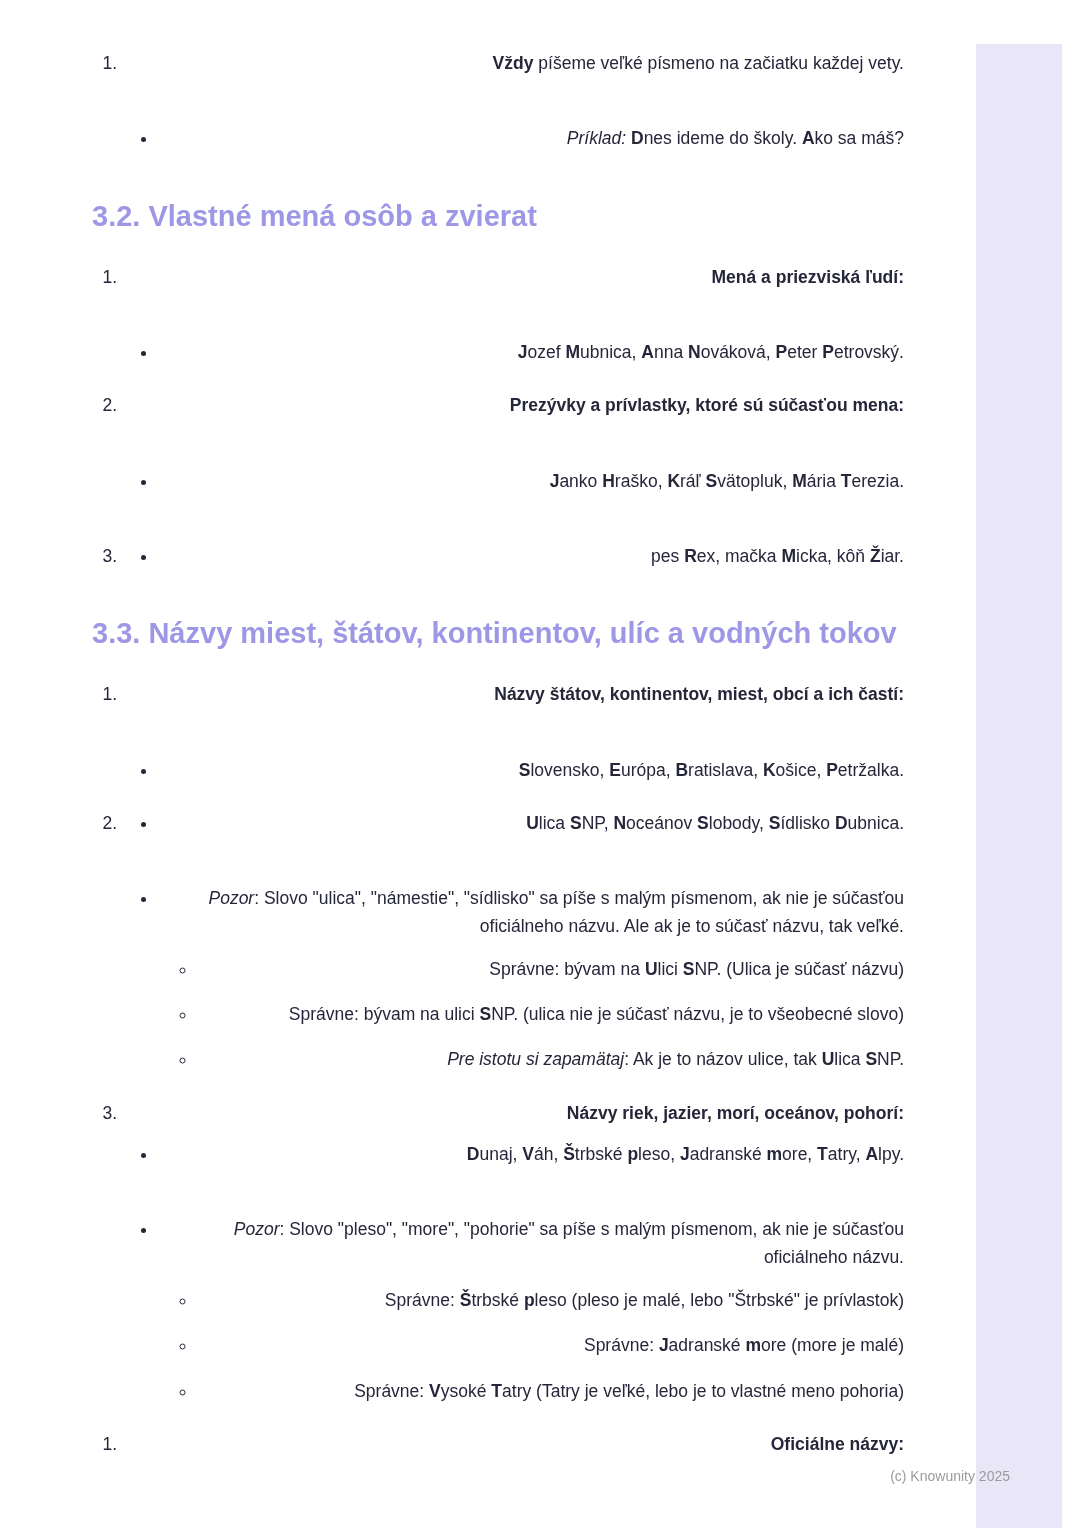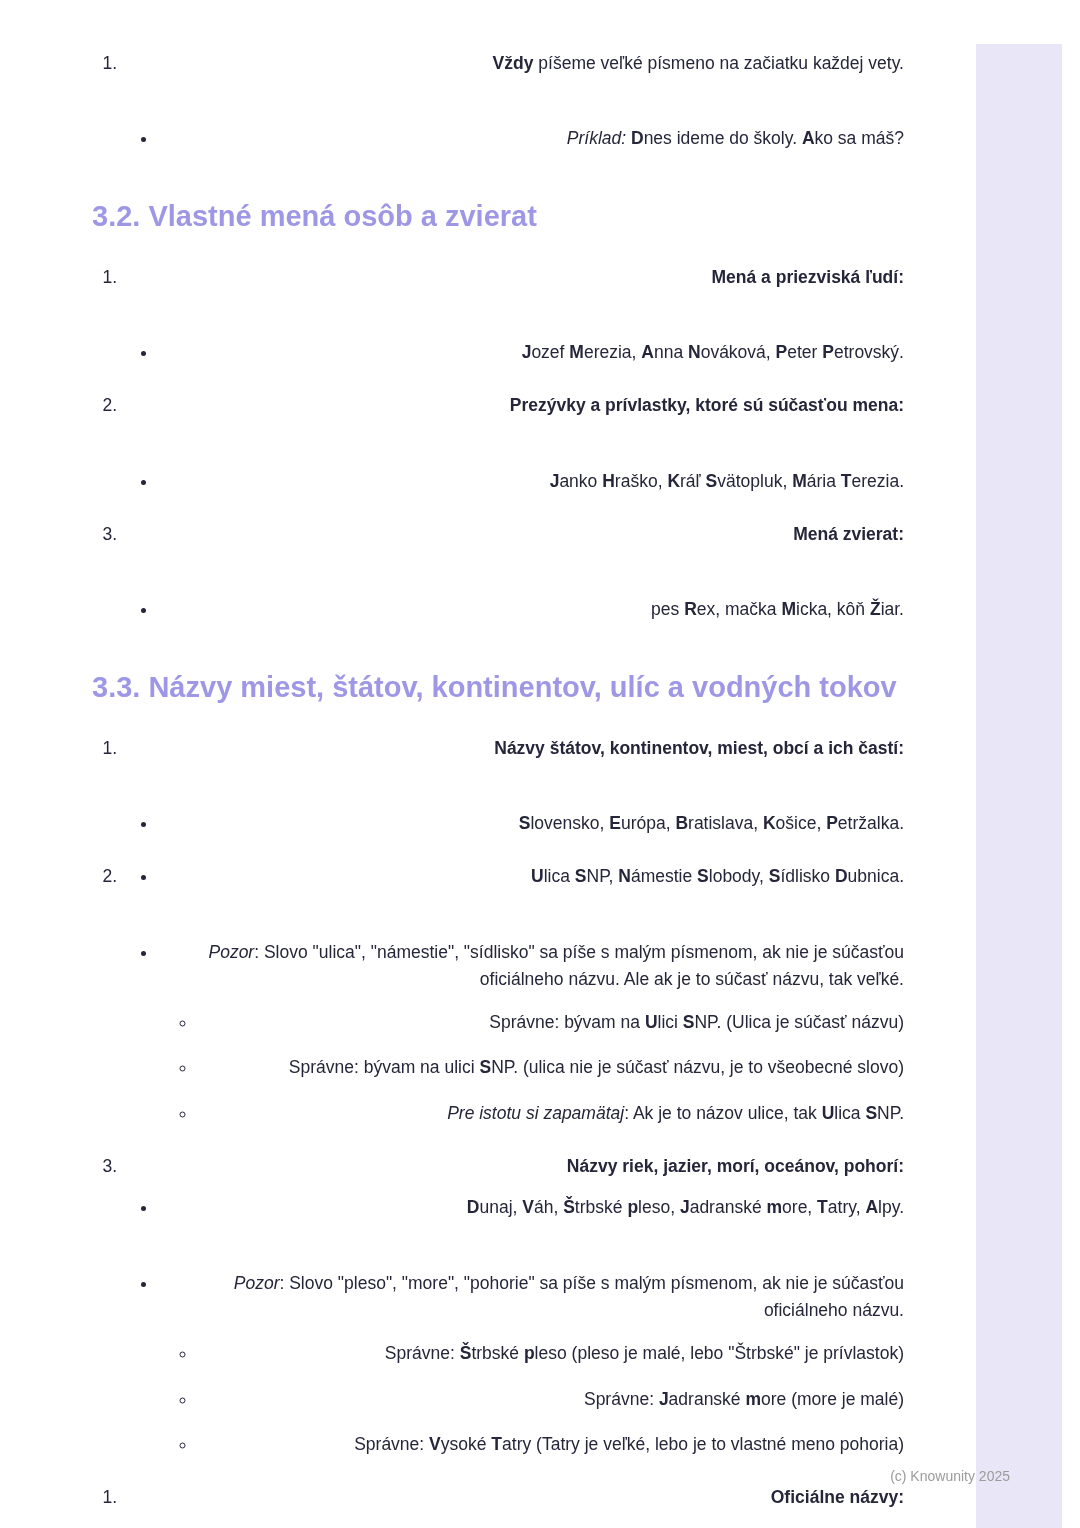--- a/index.html
+++ b/index.html
@@ -69,34 +69,33 @@
     </li>
   </ol>
 
   <h2 class="section-heading">3.2. Vlastné mená osôb a zvierat</h2>
 
   <ol class="l1">
     <li>
       <p class="line"><span style="font-weight: 700;">Mená a priezviská ľudí:</span></p>
       <ul class="l2">
         <li>
-          <p class="line"><span style="font-weight: 700;">J</span><span>ozef </span><span style="font-weight: 700;">M</span><span>erezia, </span><span style="font-weight: 700;">A</span><span>nna </span><span style="font-weight: 700;">N</span><span>ováková, </span><span style="font-weight: 700;">P</span><span>eter </span><span style="font-weight: 700;">P</span><span>etrovský.</span></p>
+          <p class="line"><span style="font-weight: 700;">J</span><span>ozef </span><span style="font-weight: 700;">M</span><span>ubnica, </span><span style="font-weight: 700;">A</span><span>nna </span><span style="font-weight: 700;">N</span><span>ováková, </span><span style="font-weight: 700;">P</span><span>eter </span><span style="font-weight: 700;">P</span><span>etrovský.</span></p>
         </li>
       </ul>
     </li>
     <li>
       <p class="line"><span style="font-weight: 700;">Prezývky a prívlastky, ktoré sú súčasťou mena:</span></p>
       <ul class="l2">
         <li>
           <p class="line"><span style="font-weight: 700;">J</span><span>anko </span><span style="font-weight: 700;">H</span><span>raško, </span><span style="font-weight: 700;">K</span><span>ráľ </span><span style="font-weight: 700;">S</span><span>vätopluk, </span><span style="font-weight: 700;">M</span><span>ária </span><span style="font-weight: 700;">T</span><span>erezia.</span></p>
         </li>
       </ul>
     </li>
     <li>
-      <p class="line"><span style="font-weight: 700;">Mená zvierat:</span></p>
       <ul class="l2">
         <li>
           <p class="line"><span>pes </span><span style="font-weight: 700;">R</span><span>ex, mačka </span><span style="font-weight: 700;">M</span><span>icka, kôň </span><span style="font-weight: 700;">Ž</span><span>iar.</span></p>
         </li>
       </ul>
     </li>
   </ol>
 
   <h2 class="section-heading">3.3. Názvy miest, štátov, kontinentov, ulíc a vodných tokov</h2>
 
@@ -105,21 +104,21 @@
       <p class="line"><span style="font-weight: 700;">Názvy štátov, kontinentov, miest, obcí a ich častí:</span></p>
       <ul class="l2">
         <li>
           <p class="line"><span style="font-weight: 700;">S</span><span>lovensko, </span><span style="font-weight: 700;">E</span><span>urópa, </span><span style="font-weight: 700;">B</span><span>ratislava, </span><span style="font-weight: 700;">K</span><span>ošice, </span><span style="font-weight: 700;">P</span><span>etržalka.</span></p>
         </li>
       </ul>
     </li>
     <li>
       <ul class="l2">
         <li>
-          <p class="line"><span style="font-weight: 700;">U</span><span>lica </span><span style="font-weight: 700;">S</span><span>NP, </span><span style="font-weight: 700;">N</span><span>ámestie </span><span style="font-weight: 700;">S</span><span>lobody, </span><span style="font-weight: 700;">S</span><span>ídlisko </span><span style="font-weight: 700;">D</span><span>ubnica.</span></p>
+          <p class="line"><span style="font-weight: 700;">U</span><span>lica </span><span style="font-weight: 700;">S</span><span>NP, </span><span style="font-weight: 700;">N</span><span>oceánov </span><span style="font-weight: 700;">S</span><span>lobody, </span><span style="font-weight: 700;">S</span><span>ídlisko </span><span style="font-weight: 700;">D</span><span>ubnica.</span></p>
         </li>
         <li>
           <p class="line"><span style="font-style: italic;">Pozor</span><span>: Slovo "ulica", "námestie", "sídlisko" sa píše s malým písmenom, ak nie je súčasťou oficiálneho názvu. Ale ak je to súčasť názvu, tak veľké.</span></p>
           <ul class="l3">
             <li>
               <p class="line"><span>Správne: bývam na </span><span style="font-weight: 700;">U</span><span>lici </span><span style="font-weight: 700;">S</span><span>NP. (Ulica je súčasť názvu)</span></p>
             </li>
             <li>
               <p class="line"><span>Správne: bývam na ulici </span><span style="font-weight: 700;">S</span><span>NP. (ulica nie je súčasť názvu, je to všeobecné slovo)</span></p>
             </li>

